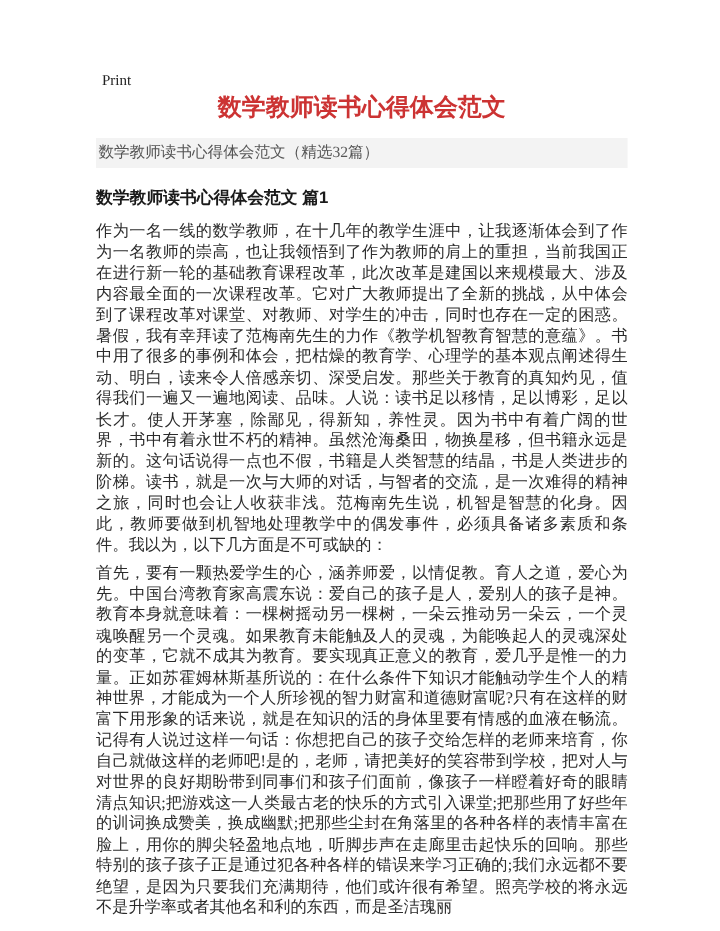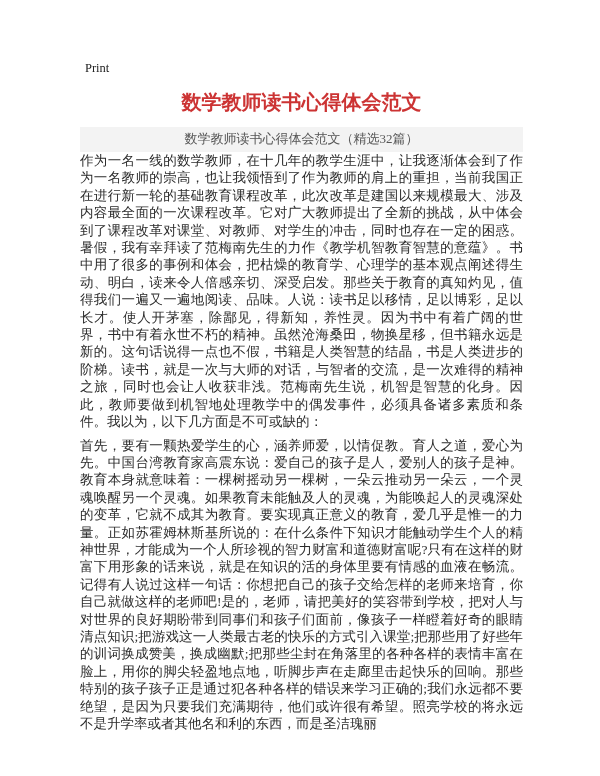--- a/index.html
+++ b/index.html
@@ -24,36 +24,36 @@
   .print-link {
     display: inline-block;
     margin-left: 5px;
     font-size: 12.5px;
     color: #222222;
     text-decoration: none;
     cursor: pointer;
     font-family: "Liberation Serif", "DejaVu Serif", serif;
   }
   .title {
-    margin: 14px 0 0 0;
+    margin: 2px 0 0 0;
     font-size: 20px;
     line-height: 25px;
     font-weight: bold;
     text-align: center;
     color: #cc3333;
     font-family: "Liberation Sans", "DejaVu Sans", sans-serif;
   }
   .subtitle {
     margin-top: 12px;
     padding: 4px 2px 5px 2px;
     background: #f3f3f3;
     font-size: 13px;
     line-height: 16px;
     color: #555555;
-    text-align: center;
+    text-align: left;
   }
   .section-heading {
     margin: 15px 0 11px 0;
     font-size: 14px;
     line-height: 18px;
     font-weight: bold;
     color: #1a1a1a;
     font-family: "Liberation Sans", "DejaVu Sans", sans-serif;
   }
   .body-text p {
@@ -70,19 +70,20 @@
 <body>
 
 <div class="page">
 
   <a class="print-link">Print</a>
 
   <h1 class="title">数学教师读书心得体会范文</h1>
 
   <div class="subtitle">数学教师读书心得体会范文（精选32篇）</div>
 
+  <h2 class="section-heading">数学教师读书心得体会范文 篇1</h2>
 
   <div class="body-text">
     <p>作为一名一线的数学教师，在十几年的教学生涯中，让我逐渐体会到了作为一名教师的崇高，也让我领悟到了作为教师的肩上的重担，当前我国正在进行新一轮的基础教育课程改革，此次改革是建国以来规模最大、涉及内容最全面的一次课程改革。它对广大教师提出了全新的挑战，从中体会到了课程改革对课堂、对教师、对学生的冲击，同时也存在一定的困惑。暑假，我有幸拜读了范梅南先生的力作《教学机智教育智慧的意蕴》。书中用了很多的事例和体会，把枯燥的教育学、心理学的基本观点阐述得生动、明白，读来令人倍感亲切、深受启发。那些关于教育的真知灼见，值得我们一遍又一遍地阅读、品味。人说：读书足以移情，足以博彩，足以长才。使人开茅塞，除鄙见，得新知，养性灵。因为书中有着广阔的世界，书中有着永世不朽的精神。虽然沧海桑田，物换星移，但书籍永远是新的。这句话说得一点也不假，书籍是人类智慧的结晶，书是人类进步的阶梯。读书，就是一次与大师的对话，与智者的交流，是一次难得的精神之旅，同时也会让人收获非浅。范梅南先生说，机智是智慧的化身。因此，教师要做到机智地处理教学中的偶发事件，必须具备诸多素质和条件。我以为，以下几方面是不可或缺的：</p>
     <p>首先，要有一颗热爱学生的心，涵养师爱，以情促教。育人之道，爱心为先。中国台湾教育家高震东说：爱自己的孩子是人，爱别人的孩子是神。教育本身就意味着：一棵树摇动另一棵树，一朵云推动另一朵云，一个灵魂唤醒另一个灵魂。如果教育未能触及人的灵魂，为能唤起人的灵魂深处的变革，它就不成其为教育。要实现真正意义的教育，爱几乎是惟一的力量。正如苏霍姆林斯基所说的：在什么条件下知识才能触动学生个人的精神世界，才能成为一个人所珍视的智力财富和道德财富呢?只有在这样的财富下用形象的话来说，就是在知识的活的身体里要有情感的血液在畅流。记得有人说过这样一句话：你想把自己的孩子交给怎样的老师来培育，你自己就做这样的老师吧!是的，老师，请把美好的笑容带到学校，把对人与对世界的良好期盼带到同事们和孩子们面前，像孩子一样瞪着好奇的眼睛清点知识;把游戏这一人类最古老的快乐的方式引入课堂;把那些用了好些年的训词换成赞美，换成幽默;把那些尘封在角落里的各种各样的表情丰富在脸上，用你的脚尖轻盈地点地，听脚步声在走廊里击起快乐的回响。那些特别的孩子孩子正是通过犯各种各样的错误来学习正确的;我们永远都不要绝望，是因为只要我们充满期待，他们或许很有希望。照亮学校的将永远不是升学率或者其他名和利的东西，而是圣洁瑰丽</p>
   </div>
 
 </div>
 
 </body></html>

